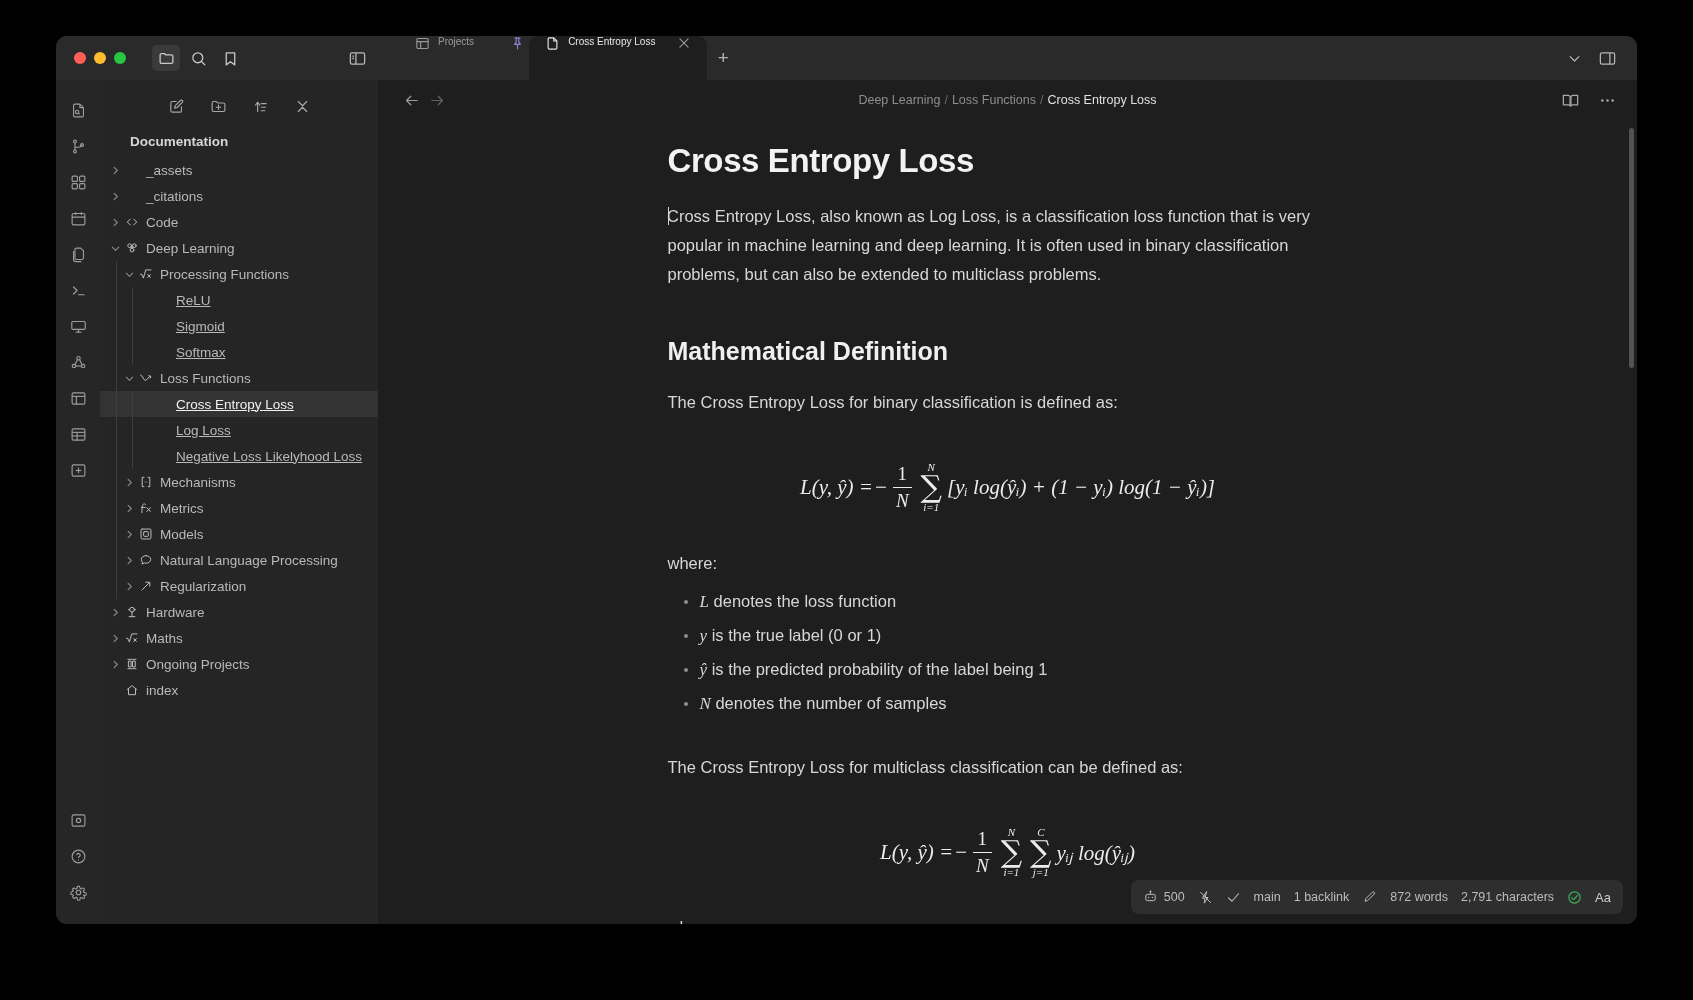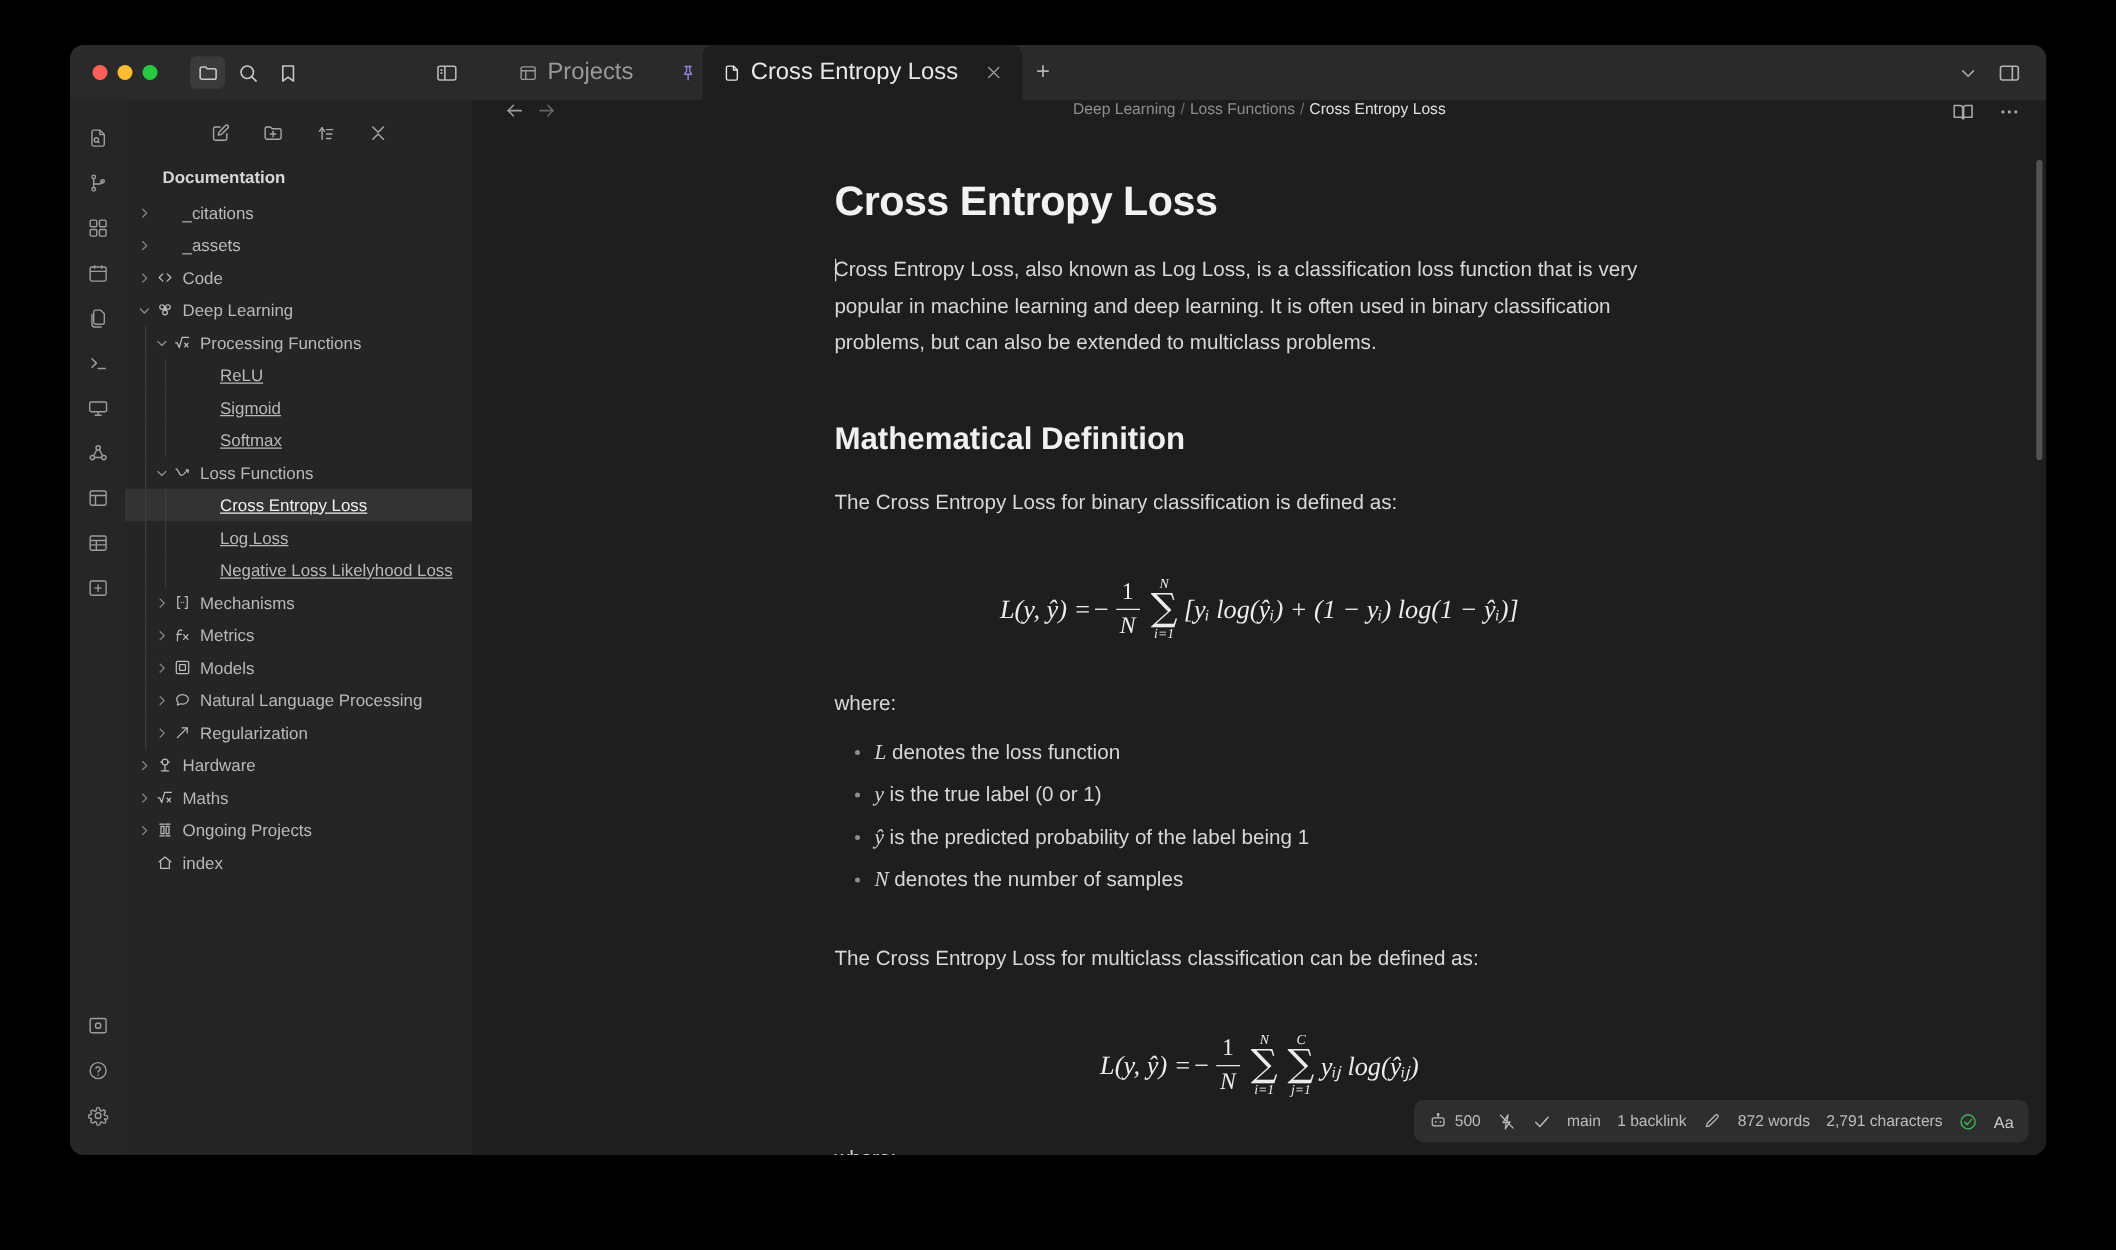--- a/index.html
+++ b/index.html
@@ -46,23 +46,23 @@
   .tb-btn.active { background: #3a3a3a; }
 
   .tb-right-panel { margin-left: 104px; color: #b9b9b9; display:flex; align-items:center;}
 
   .tabs {
     display: flex; align-items: stretch; height: 44px;
     margin-left: 32px;
     flex: 1;
   }
   .tab {
-    display: flex; align-items: center; gap: 8px;
+    display: flex; gap: 8px;
     padding: 0 16px;
-    font-size: 19px;
+    font-size: 10px;
     color: #9a9a9a;
     height: 44px;
     position: relative;
     min-width: 0;
   }
   .tab .tab-label { white-space: nowrap; }
   .tab.pinned-marker { padding-right: 4px; }
   .tab.active {
     background: #1e1e1e;
     color: #e8e8e8;
@@ -151,21 +151,21 @@
 
   
   .editor {
     flex: 1;
     background: #1e1e1e;
     display: flex; flex-direction: column;
     min-width: 0; position: relative;
   }
   .editor-head {
     height: 40px;
-    display: flex; align-items: flex-start;
+    display: flex; align-items: center;
     padding: 0 20px;
     color: #a8a8a8;
     flex: 0 0 40px;
     position: relative;
   }
   .navbtn { width: 26px; display:flex; align-items:center; justify-content:center; color:#9d9d9d;}
   .breadcrumb {
     position: absolute; left: 0; right: 0;
     text-align: center;
     font-size: 12.5px;
@@ -507,30 +507,30 @@
       <div class="vault-title">Documentation</div>
 
       <div class="tree" id="tree">
           <div class="tree-row d0">
             <span class="chev">
               <svg width="11" height="11" viewBox="0 0 24 24" fill="none" stroke="currentColor" stroke-width="2.4" stroke-linecap="round" stroke-linejoin="round">
                 <polyline points="9 5 16 12 9 19"></polyline>
               </svg>
             </span>
             <span class="ticon"></span>
+            <span class="tlabel">_assets</span>
+          </div>
+          <div class="tree-row d0">
+            <span class="chev">
+              <svg width="11" height="11" viewBox="0 0 24 24" fill="none" stroke="currentColor" stroke-width="2.4" stroke-linecap="round" stroke-linejoin="round">
+                <polyline points="9 5 16 12 9 19"></polyline>
+              </svg>
+            </span>
+            <span class="ticon"></span>
             <span class="tlabel">_citations</span>
-          </div>
-          <div class="tree-row d0">
-            <span class="chev">
-              <svg width="11" height="11" viewBox="0 0 24 24" fill="none" stroke="currentColor" stroke-width="2.4" stroke-linecap="round" stroke-linejoin="round">
-                <polyline points="9 5 16 12 9 19"></polyline>
-              </svg>
-            </span>
-            <span class="ticon"></span>
-            <span class="tlabel">_assets</span>
           </div>
           <div class="tree-row d0">
             <span class="chev">
               <svg width="11" height="11" viewBox="0 0 24 24" fill="none" stroke="currentColor" stroke-width="2.4" stroke-linecap="round" stroke-linejoin="round">
                 <polyline points="9 5 16 12 9 19"></polyline>
               </svg>
             </span>
             <span class="ticon">
               <svg width="14" height="14" viewBox="0 0 24 24" fill="none" stroke="currentColor" stroke-width="1.7" stroke-linecap="round" stroke-linejoin="round">
                 <polyline points="9 7 4 12 9 17"></polyline>

